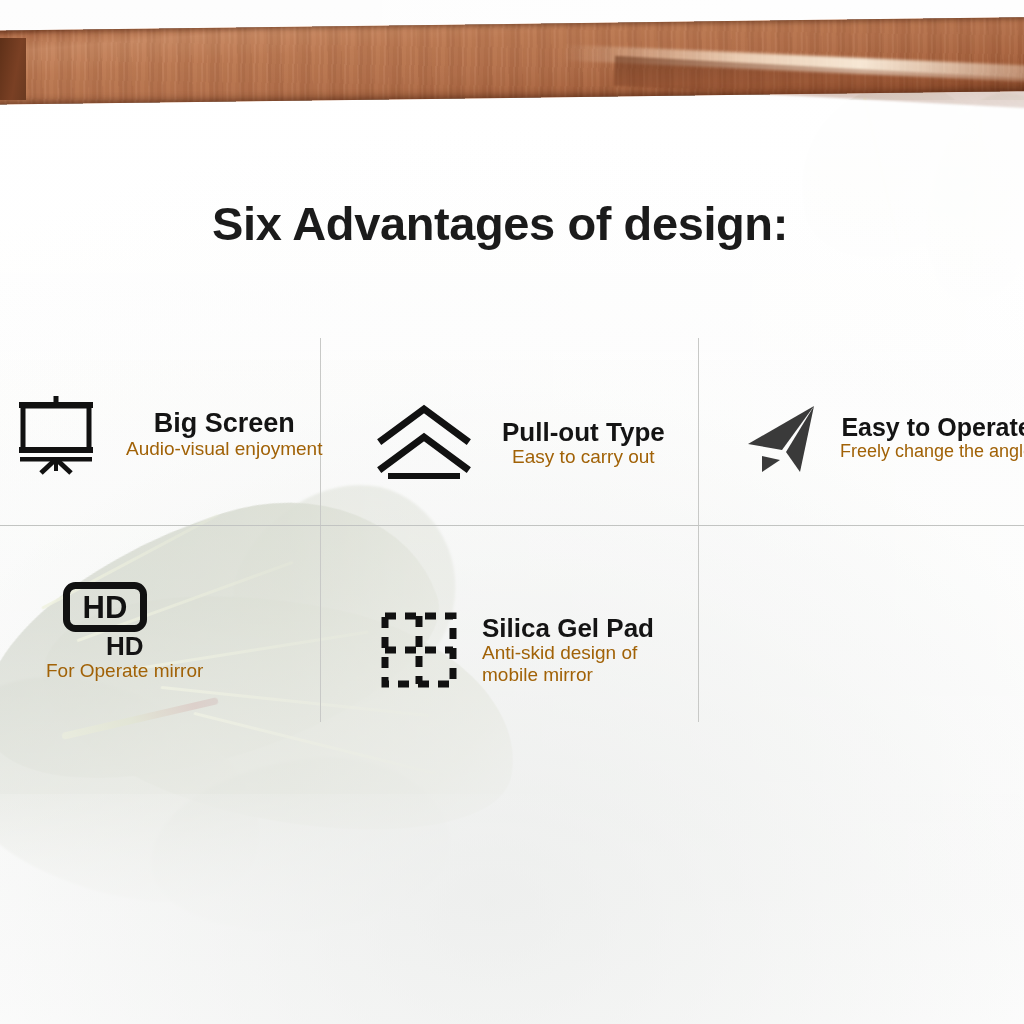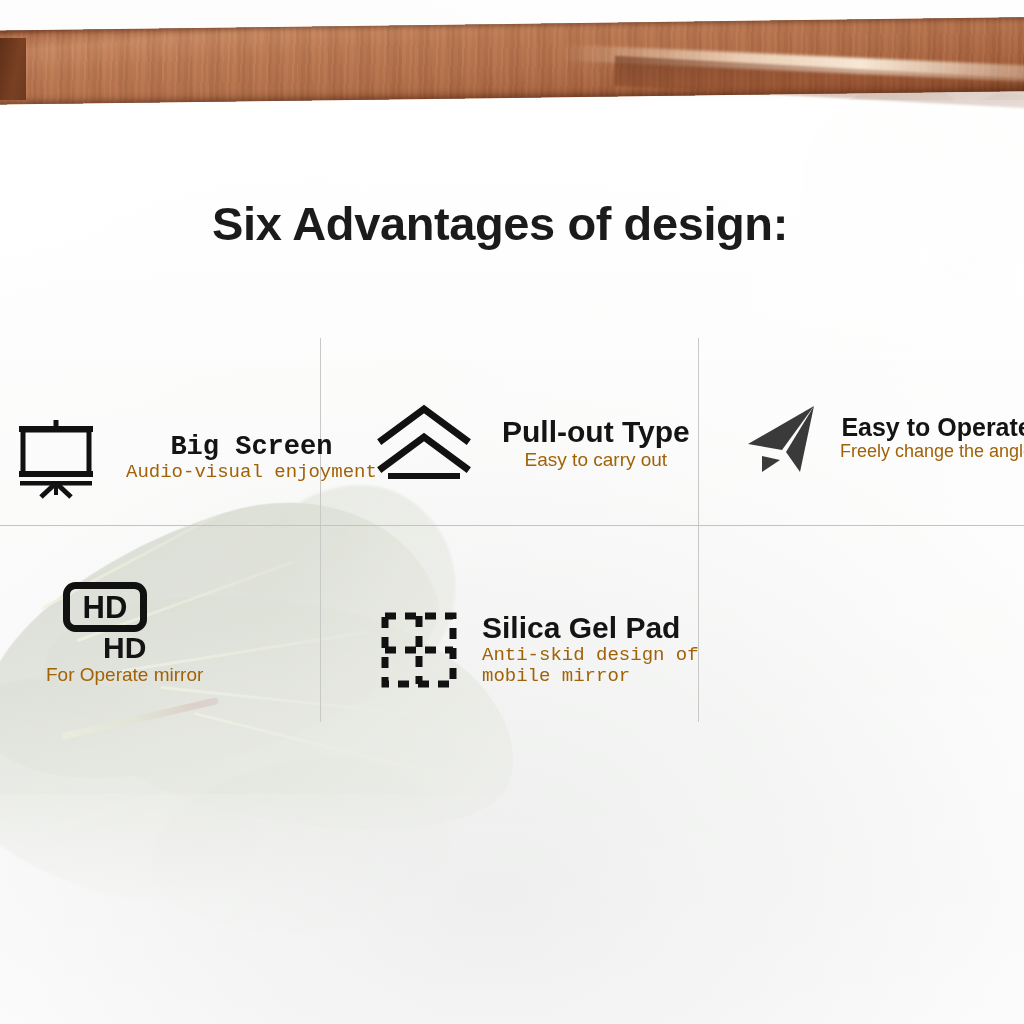--- a/index.html
+++ b/index.html
@@ -250,53 +250,53 @@
     display: flex;
     align-items: center;
     justify-content: center;
   }
   .cell .txt {
     display: flex;
     flex-direction: column;
     justify-content: center;
   }
   .feat-title {
-    font-size: 30px;
+    font-size: 26px;
     font-weight: bold;
     color: #141414;
     line-height: 1.08;
     white-space: nowrap;
   }
   .feat-sub {
     font-size: 19px;
     font-weight: normal;
     color: #a16207;
     line-height: 1.12;
   }
   .feat-sub.nowrap { white-space: nowrap; }
 
   
-  #cell-big-screen   { left: 14px;  top: 417px; font-family: Liberation Mono, monospace; }
+  #cell-big-screen   { left: 14px;  top: 393px; }
   #cell-big-screen .txt { margin-left: 28px; align-items: center; }
   #cell-big-screen .feat-title { font-size: 27px; }
 
   #cell-pull-out     { left: 374px; top: 404px; }
   #cell-pull-out .txt { margin-left: 28px; align-items: center; }
 
   #cell-easy-operate { left: 742px; top: 400px; }
   #cell-easy-operate .txt { margin-left: 18px; align-items: center; }
   #cell-easy-operate .feat-title { font-size: 25px; }
   #cell-easy-operate .feat-sub { font-size: 18px; }
 
   #cell-hd           { left: 6px;   top: 582px; flex-direction: column; }
   #cell-hd .txt { margin-left: 40px; align-items: center; }
 
   #cell-silica       { left: 380px; top: 568px; margin-top: 43px; }
   #cell-silica .txt { margin-left: 24px; align-items: flex-start; }
-  #cell-silica .feat-sub { line-height: 1.14; font-family: Liberation Mono, monospace; }
+  #cell-silica .feat-sub { line-height: 1.14; }
 
   svg { display: block; }
 </style>
 </head>
 <body>
 
 <div id="page">
 
   <div class="bg-base"></div>
 

